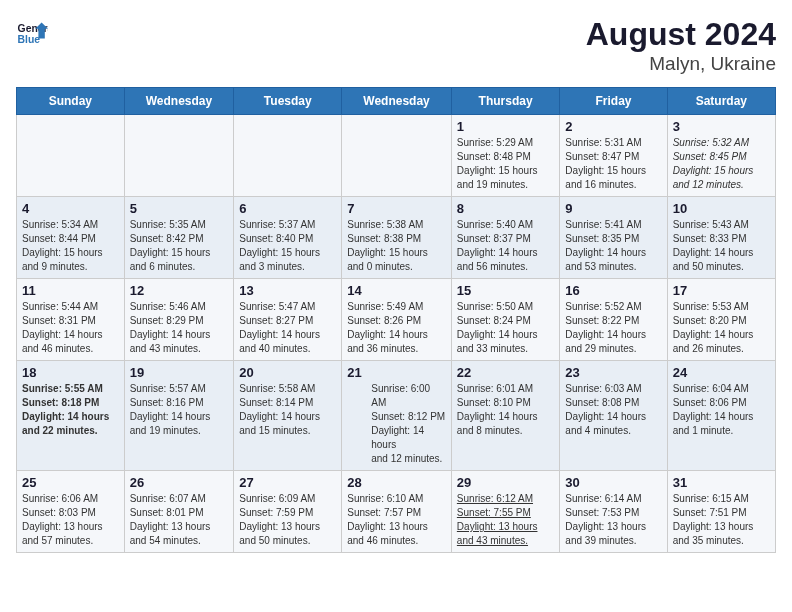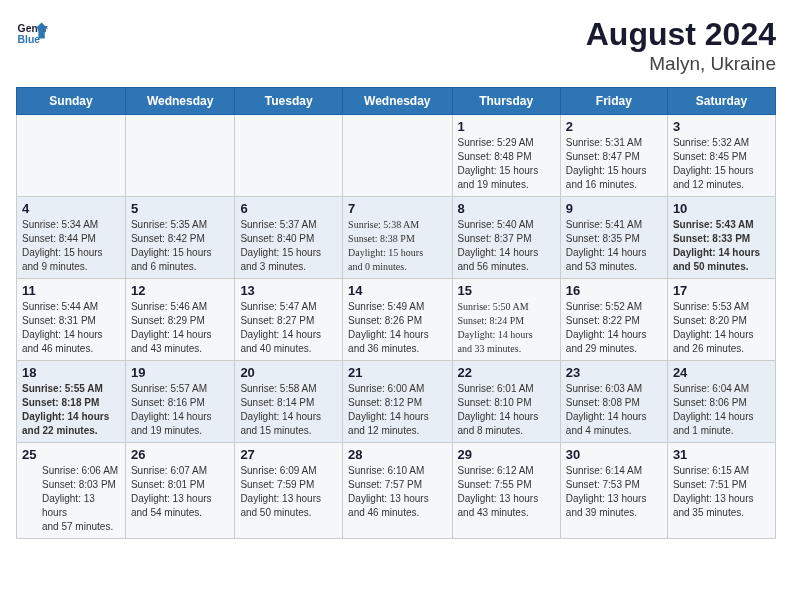--- a/index.html
+++ b/index.html
@@ -125,21 +125,21 @@
         </td>
         <td>
           <span class="day-number">2</span>
           <div class="day-info" style="white-space: pre-line;">Sunrise: 5:31 AM
 Sunset: 8:47 PM
 Daylight: 15 hours
 and 16 minutes.</div>
         </td>
         <td>
           <span class="day-number">3</span>
-          <div class="day-info" style="white-space: pre-line;">Sunrise: 5:32 AM
+          <div class="day-info" style="white-space: pre-line; font-style: italic;">Sunrise: 5:32 AM
 Sunset: 8:45 PM
 Daylight: 15 hours
 and 12 minutes.</div>
         </td>
       </tr>
       <tr>
         <td>
           <span class="day-number">4</span>
           <div class="day-info" style="white-space: pre-line;">Sunrise: 5:34 AM
 Sunset: 8:44 PM
@@ -155,42 +155,42 @@
         </td>
         <td>
           <span class="day-number">6</span>
           <div class="day-info" style="white-space: pre-line;">Sunrise: 5:37 AM
 Sunset: 8:40 PM
 Daylight: 15 hours
 and 3 minutes.</div>
         </td>
         <td>
           <span class="day-number">7</span>
-          <div class="day-info" style="white-space: pre-line; font-family: Liberation Serif, serif;">Sunrise: 5:38 AM
+          <div class="day-info" style="white-space: pre-line;">Sunrise: 5:38 AM
 Sunset: 8:38 PM
 Daylight: 15 hours
 and 0 minutes.</div>
         </td>
         <td>
           <span class="day-number">8</span>
           <div class="day-info" style="white-space: pre-line;">Sunrise: 5:40 AM
 Sunset: 8:37 PM
 Daylight: 14 hours
 and 56 minutes.</div>
         </td>
         <td>
           <span class="day-number">9</span>
           <div class="day-info" style="white-space: pre-line;">Sunrise: 5:41 AM
 Sunset: 8:35 PM
 Daylight: 14 hours
 and 53 minutes.</div>
         </td>
         <td>
           <span class="day-number">10</span>
-          <div class="day-info" style="white-space: pre-line; font-weight: bold;">Sunrise: 5:43 AM
+          <div class="day-info" style="white-space: pre-line;">Sunrise: 5:43 AM
 Sunset: 8:33 PM
 Daylight: 14 hours
 and 50 minutes.</div>
         </td>
       </tr>
       <tr>
         <td>
           <span class="day-number">11</span>
           <div class="day-info" style="white-space: pre-line;">Sunrise: 5:44 AM
 Sunset: 8:31 PM
@@ -213,21 +213,21 @@
         </td>
         <td>
           <span class="day-number">14</span>
           <div class="day-info" style="white-space: pre-line;">Sunrise: 5:49 AM
 Sunset: 8:26 PM
 Daylight: 14 hours
 and 36 minutes.</div>
         </td>
         <td>
           <span class="day-number">15</span>
-          <div class="day-info" style="white-space: pre-line; font-family: Liberation Serif, serif;">Sunrise: 5:50 AM
+          <div class="day-info" style="white-space: pre-line;">Sunrise: 5:50 AM
 Sunset: 8:24 PM
 Daylight: 14 hours
 and 33 minutes.</div>
         </td>
         <td>
           <span class="day-number">16</span>
           <div class="day-info" style="white-space: pre-line;">Sunrise: 5:52 AM
 Sunset: 8:22 PM
 Daylight: 14 hours
 and 29 minutes.</div>
@@ -257,21 +257,21 @@
         </td>
         <td>
           <span class="day-number">20</span>
           <div class="day-info" style="white-space: pre-line;">Sunrise: 5:58 AM
 Sunset: 8:14 PM
 Daylight: 14 hours
 and 15 minutes.</div>
         </td>
         <td>
           <span class="day-number">21</span>
-          <div class="day-info" style="white-space: pre-line;">Sunrise: 6:00 AM
+          <div class="day-info" style="white-space: pre-line; margin-left: 24px;">Sunrise: 6:00 AM
 Sunset: 8:12 PM
 Daylight: 14 hours
 and 12 minutes.</div>
         </td>
         <td>
           <span class="day-number">22</span>
           <div class="day-info" style="white-space: pre-line;">Sunrise: 6:01 AM
 Sunset: 8:10 PM
 Daylight: 14 hours
 and 8 minutes.</div>
@@ -287,21 +287,21 @@
           <span class="day-number">24</span>
           <div class="day-info" style="white-space: pre-line;">Sunrise: 6:04 AM
 Sunset: 8:06 PM
 Daylight: 14 hours
 and 1 minute.</div>
         </td>
       </tr>
       <tr>
         <td>
           <span class="day-number">25</span>
-          <div class="day-info" style="white-space: pre-line; margin-left: 20px;">Sunrise: 6:06 AM
+          <div class="day-info" style="white-space: pre-line;">Sunrise: 6:06 AM
 Sunset: 8:03 PM
 Daylight: 13 hours
 and 57 minutes.</div>
         </td>
         <td>
           <span class="day-number">26</span>
           <div class="day-info" style="white-space: pre-line;">Sunrise: 6:07 AM
 Sunset: 8:01 PM
 Daylight: 13 hours
 and 54 minutes.</div>
@@ -315,21 +315,21 @@
         </td>
         <td>
           <span class="day-number">28</span>
           <div class="day-info" style="white-space: pre-line;">Sunrise: 6:10 AM
 Sunset: 7:57 PM
 Daylight: 13 hours
 and 46 minutes.</div>
         </td>
         <td>
           <span class="day-number">29</span>
-          <div class="day-info" style="white-space: pre-line;">Sunrise: 6:12 AM
+          <div class="day-info" style="white-space: pre-line; text-decoration: underline;">Sunrise: 6:12 AM
 Sunset: 7:55 PM
 Daylight: 13 hours
 and 43 minutes.</div>
         </td>
         <td>
           <span class="day-number">30</span>
           <div class="day-info" style="white-space: pre-line;">Sunrise: 6:14 AM
 Sunset: 7:53 PM
 Daylight: 13 hours
 and 39 minutes.</div>

